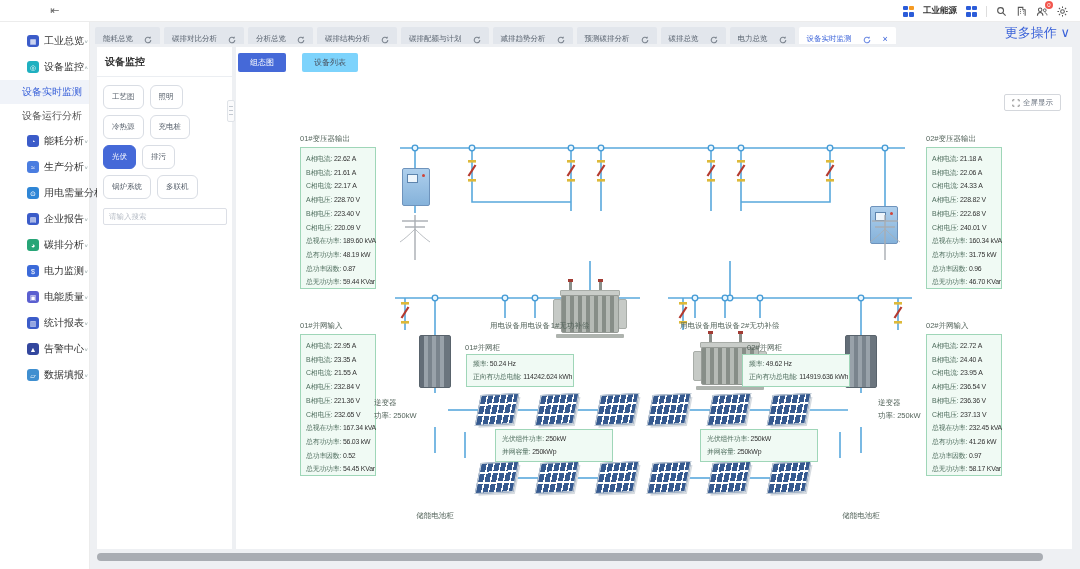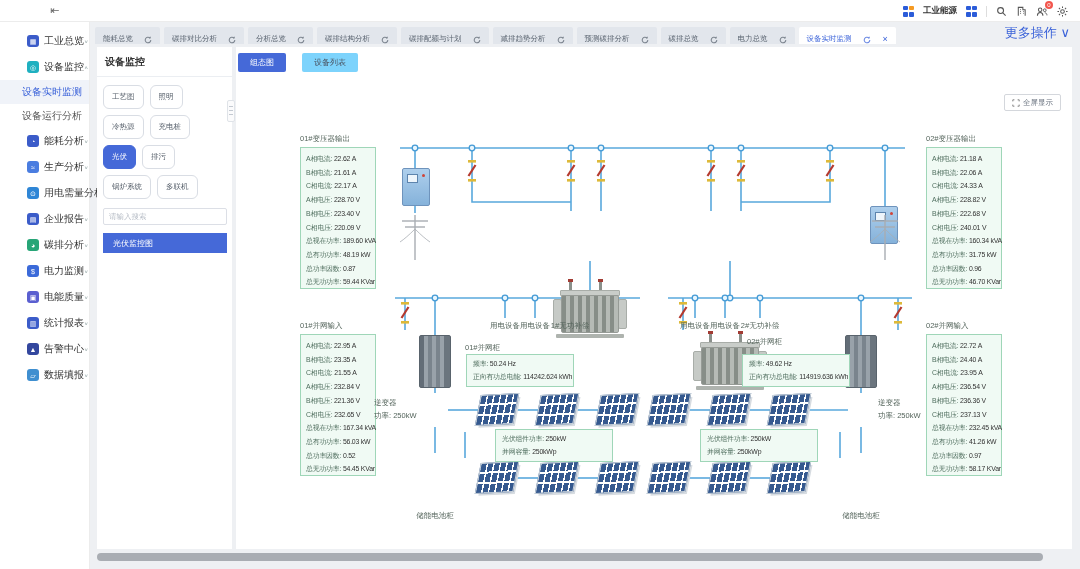--- a/index.html
+++ b/index.html
@@ -364,24 +364,20 @@
 
                 <span class="fbtn" data-state="active">光伏</span>
 
                 <span class="fbtn">排污</span>
 
                 <span class="fbtn">锅炉系统</span>
 
                 <span class="fbtn">多联机</span>
               </div>
             <input class="fp-search" placeholder="请输入搜索" style="">
-            <div>
-
-                <div class="view-item" data-state="active">光伏监控图</div>
-              </div>
           </div>
           <div class="fp-handle"></div>
         </div>
 
         <div class="canvas">
           <div class="toolbar">
             <span class="tbtn primary">组态图</span>
             <span class="tbtn plain">设备列表</span>
           </div>
           <span class="fullscreen-btn">
@@ -535,21 +531,21 @@
                 <div class="prow"><span class="pl">总功率因数:</span> <span class="pv2">0.97</span></div>
                 <div class="prow"><span class="pl">总无功功率:</span> <span class="pv2">58.17 KVar</span></div>
               </div>
 
             <span class="dlabel" style="left:229px;top:296px">01#并网柜</span>
             <div class="gbox" style="left:230px;top:307px;width:108px">
 
             <div class="prow"><span class="pl">频率:</span> <span class="pv2">50.24 Hz</span></div>
                 <div class="prow"><span class="pl">正向有功总电能:</span> <span class="pv2">114242.624 kWh</span></div>
               </div>
-            <span class="dlabel" style="left:511px;top:290px">02#并网柜</span>
+            <span class="dlabel" style="left:511px;top:296px">02#并网柜</span>
             <div class="gbox" style="left:506px;top:307px;width:108px">
 
             <div class="prow"><span class="pl">频率:</span> <span class="pv2">49.62 Hz</span></div>
                 <div class="prow"><span class="pl">正向有功总电能:</span> <span class="pv2">114919.636 kWh</span></div>
               </div>
 
             <div class="gbox" style="left:259px;top:382px;width:118px">
 
             <div class="prow"><span class="pl">光伏组件功率:</span> <span class="pv2">250kW</span></div>
                 <div class="prow"><span class="pl">并网容量:</span> <span class="pv2">250kWp</span></div>

